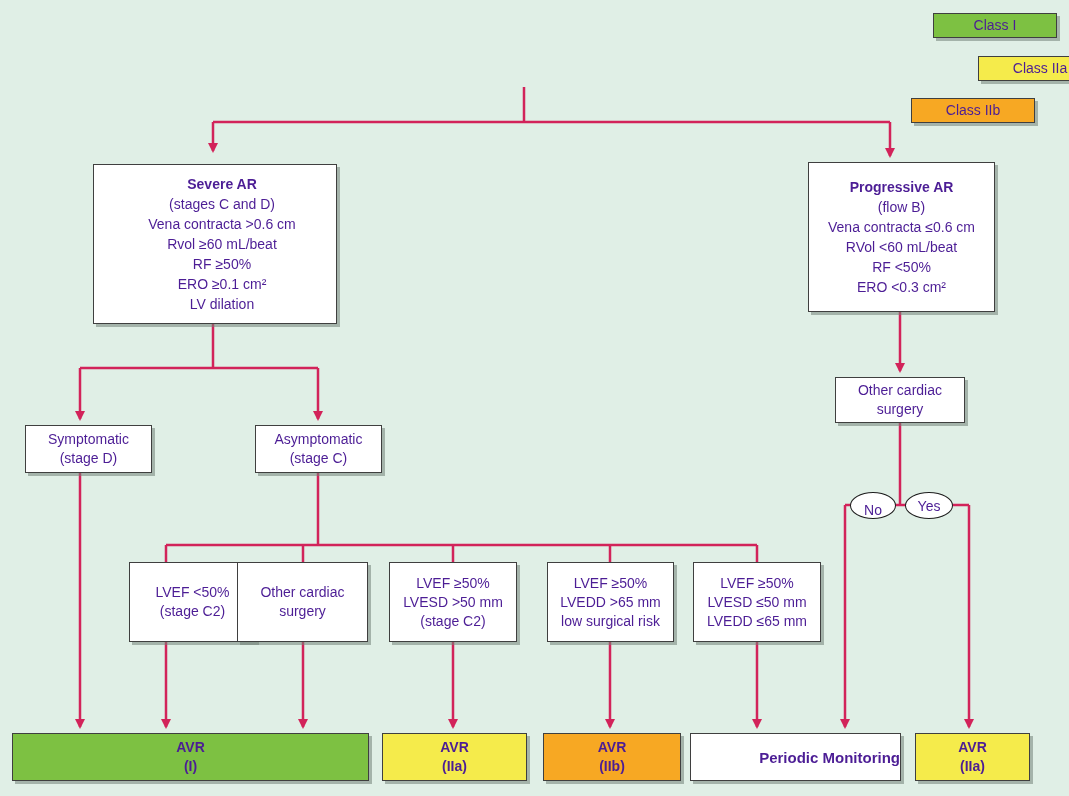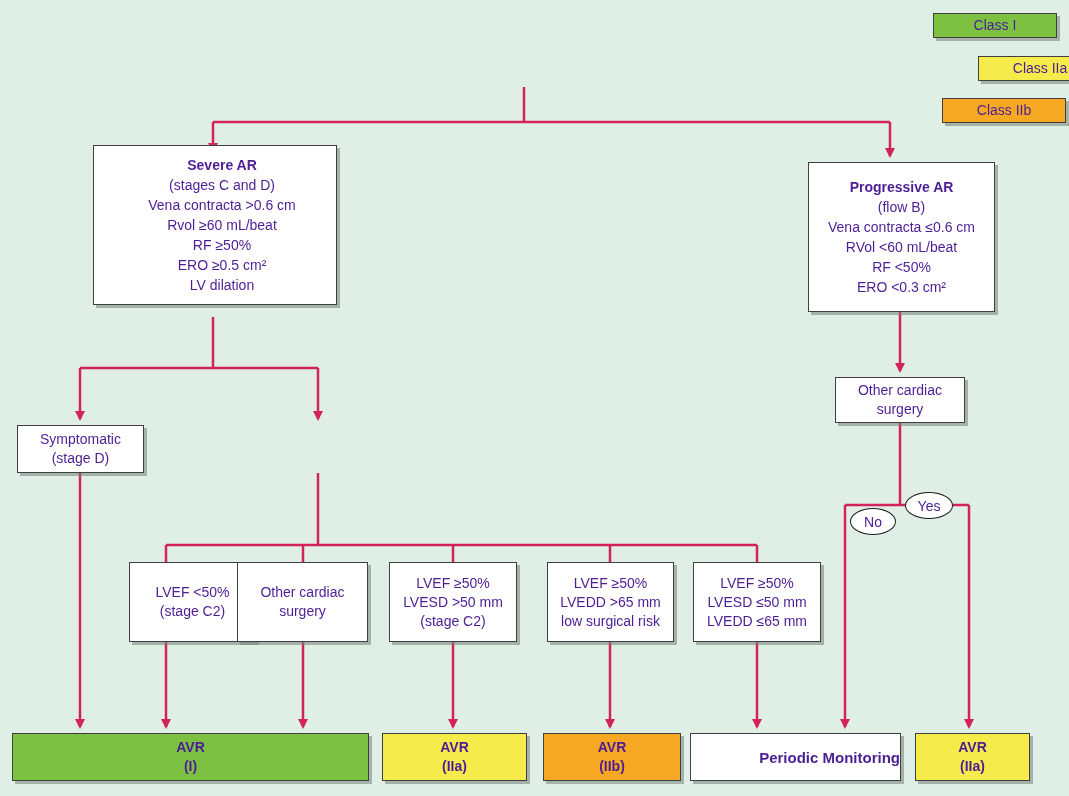--- a/index.html
+++ b/index.html
@@ -71,47 +71,51 @@
       <path d="M969,505 V727" marker-end="url(#arr)"></path>
     </g>
   </svg>
 
   <div class="box fill-green" style="left:933px;top:13px;width:124px;height:25px;">
     <div>Class I</div>
   </div>
   <div class="box fill-yellow" style="left:933px;top:56px;width:124px;height:25px;margin-left:45px;">
     <div>Class IIa</div>
   </div>
-  <div class="box fill-orange" style="left:942px;top:98px;width:124px;height:25px;">
+  <div class="box fill-orange" style="left:911px;top:98px;width:124px;height:25px;">
     <div>Class IIb</div>
   </div>
 
 
-  <div class="box lh20" style="left:93px;top:145px;width:244px;height:160px;padding-left:14px;">
+  <div class="box lh20" style="left:93px;top:164px;width:244px;height:160px;padding-left:14px;">
     <div class="b">Severe AR</div>
     <div>(stages C and D)</div>
     <div>Vena contracta &gt;0.6 cm</div>
     <div>Rvol ≥60 mL/beat</div>
     <div>RF ≥50%</div>
-    <div>ERO ≥0.5 cm²</div>
+    <div>ERO ≥0.1 cm²</div>
     <div>LV dilation</div>
   </div>
 
   <div class="box lh20" style="left:808px;top:162px;width:187px;height:150px;">
     <div class="b">Progressive AR</div>
     <div>(flow B)</div>
     <div>Vena contracta ≤0.6 cm</div>
     <div>RVol &lt;60 mL/beat</div>
     <div>RF &lt;50%</div>
     <div>ERO &lt;0.3 cm²</div>
   </div>
 
-  <div class="box" style="left:17px;top:425px;width:127px;height:48px;">
+  <div class="box" style="left:25px;top:425px;width:127px;height:48px;">
     <div>Symptomatic</div>
     <div>(stage D)</div>
+  </div>
+  <div class="box" style="left:255px;top:425px;width:127px;height:48px;">
+    <div>Asymptomatic</div>
+    <div>(stage C)</div>
   </div>
 
   <div class="box" style="left:835px;top:377px;width:130px;height:46px;">
     <div>Other cardiac</div>
     <div>surgery</div>
   </div>
 
   <div class="box" style="left:85px;top:562px;width:127px;height:80px;margin-left:44px;">
     <div>LVEF &lt;50%</div>
     <div>(stage C2)</div>
@@ -129,21 +133,21 @@
     <div>LVEF ≥50%</div>
     <div>LVEDD &gt;65 mm</div>
     <div>low surgical risk</div>
   </div>
   <div class="box" style="left:693px;top:562px;width:128px;height:80px;">
     <div>LVEF ≥50%</div>
     <div>LVESD ≤50 mm</div>
     <div>LVEDD ≤65 mm</div>
   </div>
 
-  <div class="oval" style="left:850px;top:508px;width:46px;height:27px;">
+  <div class="oval" style="left:850px;top:492px;width:46px;height:27px;align-items:flex-end;">
     <span>No</span>
   </div>
   <div class="oval" style="left:905px;top:492px;width:48px;height:27px;text-align:right;">
     <span>Yes</span>
   </div>
 
   <div class="box fill-green outcome" style="left:12px;top:733px;width:357px;height:48px;">
     <div>AVR</div>
     <div>(I)</div>
   </div>

